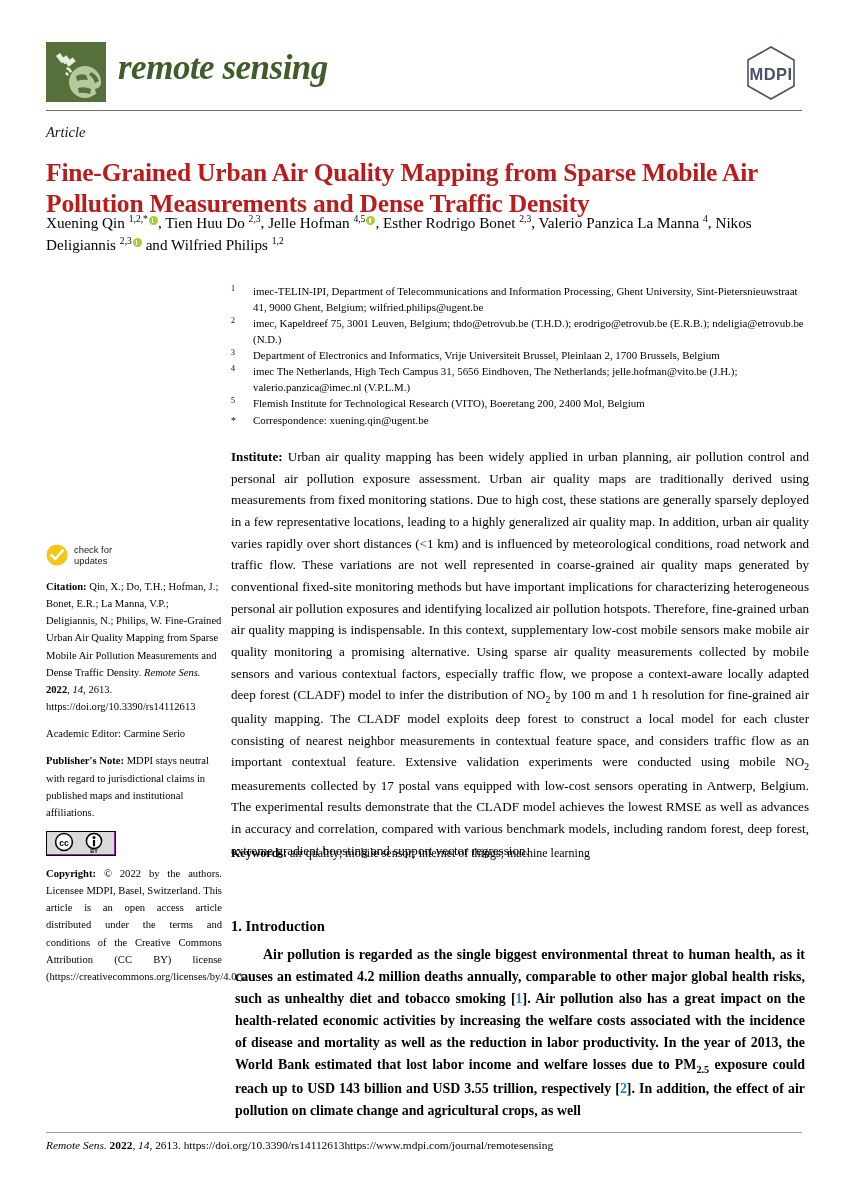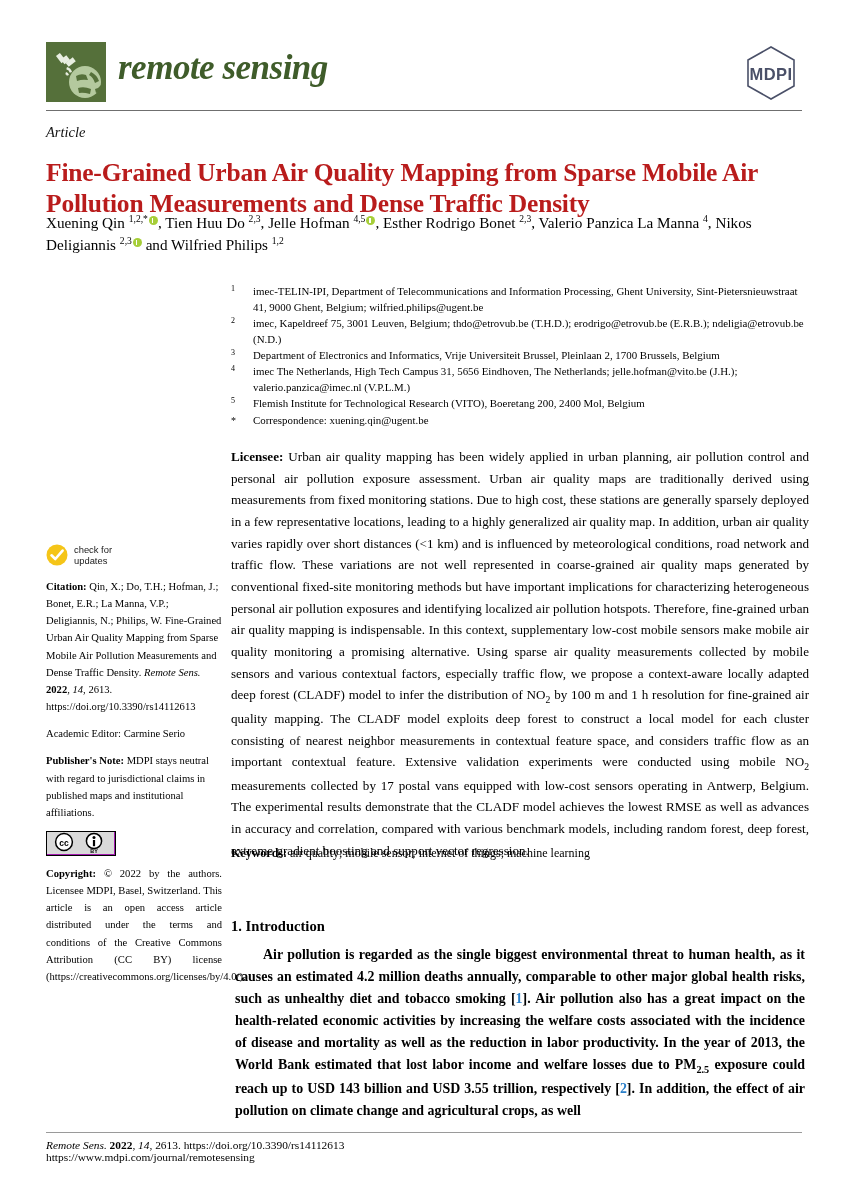--- a/index.html
+++ b/index.html
@@ -207,21 +207,20 @@
     width: 756px;
     border-top: 1px solid #9a9a9a;
   }
   .footer {
     position: absolute;
     left: 46px; top: 1139px;
     width: 756px;
     display: flex;
     justify-content: flex-start;
     font-size: 11.4px;
-    flex-direction: column;
   }
   .footer-left i { font-style: italic; }
   .footer-left b { font-weight: 700; }
   .sub { font-size: 0.74em; vertical-align: sub; }
 </style>
 </head>
 <body>
 
 <div class="page">
 
@@ -284,21 +283,21 @@
       <div class="aff-num">5</div>
       <div class="aff-text">Flemish Institute for Technological Research (VITO), Boeretang 200, 2400 Mol, Belgium</div>
     </div>
     <div class="aff-row">
       <div class="aff-num star">*</div>
       <div class="aff-text">Correspondence: xuening.qin@ugent.be</div>
     </div>
   </div>
 
   <div class="abstract">
-    <b>Licensee:</b>
+    <b>Institute:</b>
     <span>Urban air quality mapping has been widely applied in urban planning, air pollution control and personal air pollution exposure assessment. Urban air quality maps are traditionally derived using measurements from fixed monitoring stations. Due to high cost, these stations are generally sparsely deployed in a few representative locations, leading to a highly generalized air quality map. In addition, urban air quality varies rapidly over short distances (&lt;1 km) and is influenced by meteorological conditions, road network and traffic flow. These variations are not well represented in coarse-grained air quality maps generated by conventional fixed-site monitoring methods but have important implications for characterizing heterogeneous personal air pollution exposures and identifying localized air pollution hotspots. Therefore, fine-grained urban air quality mapping is indispensable. In this context, supplementary low-cost mobile sensors make mobile air quality monitoring a promising alternative. Using sparse air quality measurements collected by mobile sensors and various contextual factors, especially traffic flow, we propose a context-aware locally adapted deep forest (CLADF) model to infer the distribution of NO<span class="sub">2</span> by 100 m and 1 h resolution for fine-grained air quality mapping. The CLADF model exploits deep forest to construct a local model for each cluster consisting of nearest neighbor measurements in contextual feature space, and considers traffic flow as an important contextual feature. Extensive validation experiments were conducted using mobile NO<span class="sub">2</span> measurements collected by 17 postal vans equipped with low-cost sensors operating in Antwerp, Belgium. The experimental results demonstrate that the CLADF model achieves the lowest RMSE as well as advances in accuracy and correlation, compared with various benchmark models, including random forest, deep forest, extreme gradient boosting and support vector regression.</span>
   </div>
 
   <div class="keywords">
     <b>Keywords:</b>
     <span>air quality; mobile sensor; internet of things; machine learning</span>
   </div>
 
   <div class="section-head">1. Introduction</div>
   <div class="intro-body">

